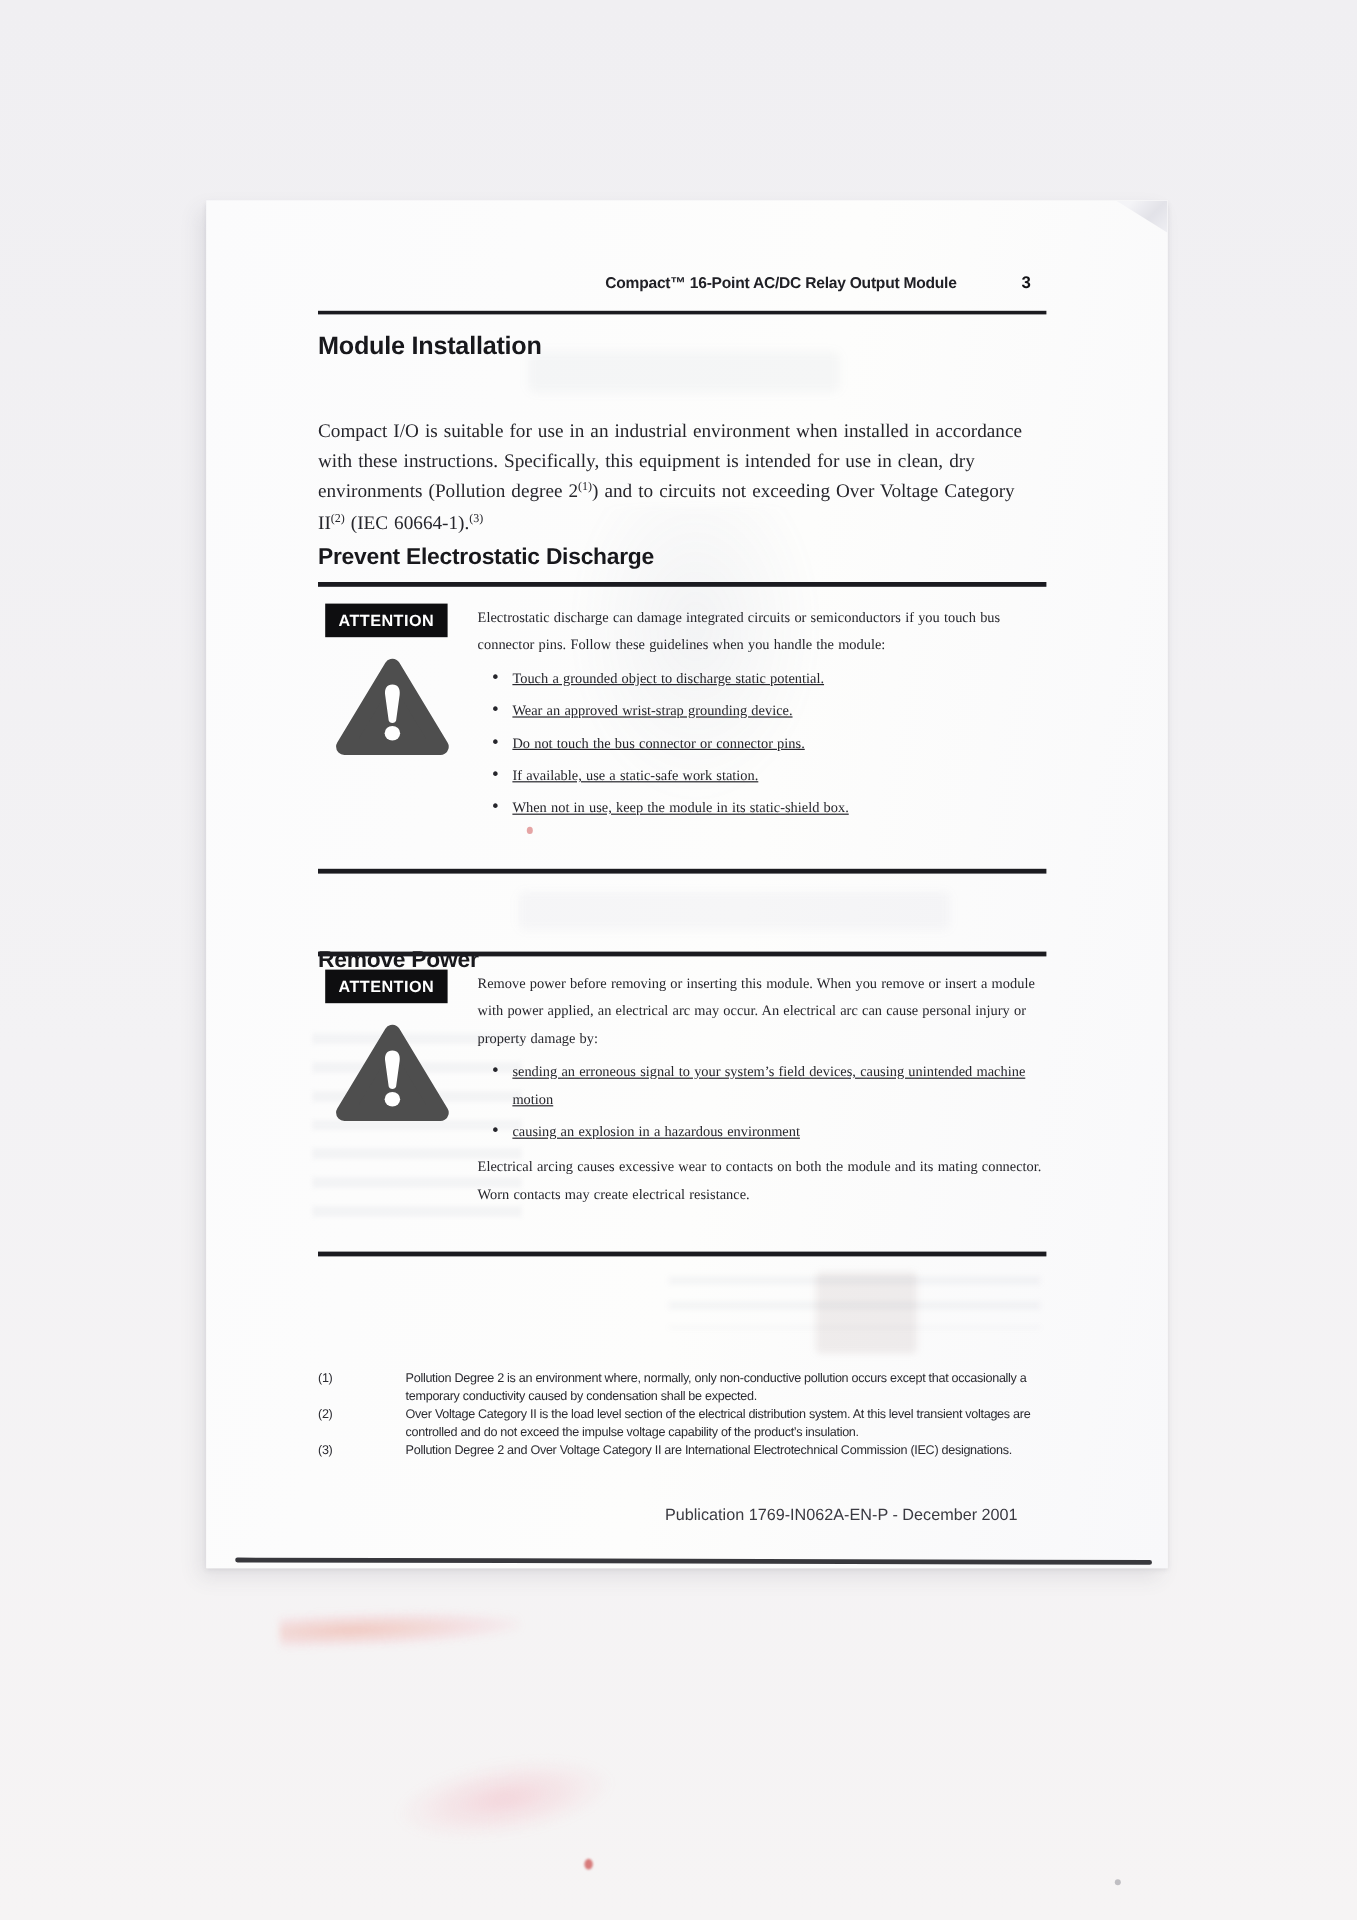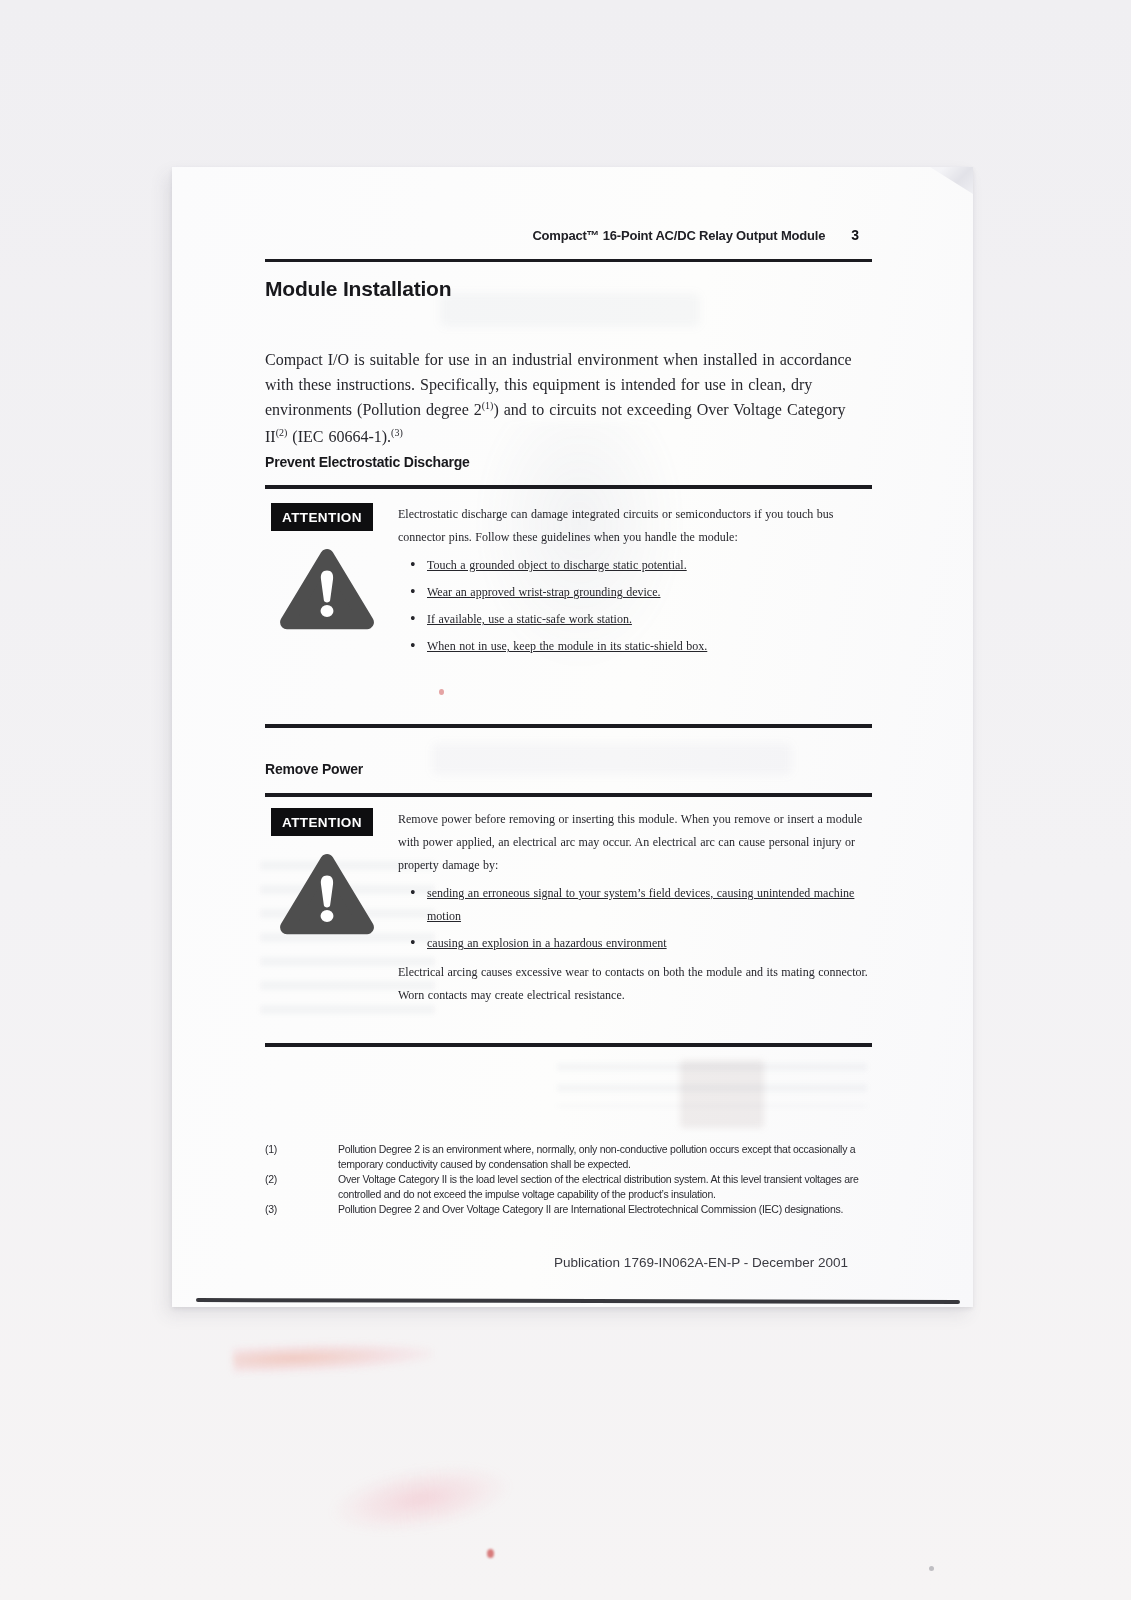--- a/index.html
+++ b/index.html
@@ -22,41 +22,42 @@
     background:linear-gradient(135deg,#f4f4f7 20%, #e2e2e8 60%, #efeff3 100%);
     clip-path:polygon(0 0,100% 0,100% 100%);
   }
   .content { position:absolute; left:93px; top:0; width:607px; color:#26262c; }
   .rule { position:absolute; left:0; width:100%; background:#1b1b20; }
 
   .header-row {
     position:absolute; top:60px; left:0; width:100%;
     display:flex; justify-content:flex-end; align-items:baseline;
     font-family:"Liberation Sans", sans-serif;
+    gap:28px;
   }
   .header-title { font-size:13px; font-weight:bold; letter-spacing:-0.2px; color:#202026; margin-right:26px; }
   .page-num { font-size:14px; font-weight:bold; color:#121216; margin-right:13px; }
   #rule-header { top:92px; height:3px; }
 
   .page-title {
     position:absolute; top:110px; left:0;
     font-family:"Liberation Sans", sans-serif; font-weight:bold;
     font-size:21px; letter-spacing:-0.2px; color:#18181c;
   }
   .intro-p { position:absolute; top:164px; left:0; width:100%; font-size:16px; line-height:25px; word-spacing:1px; }
   .fn-sup { font-size:10px; position:relative; top:-6px; letter-spacing:0; }
 
   .section-heading {
     position:absolute; left:0; font-family:"Liberation Sans", sans-serif;
-    font-weight:bold; font-size:14px; letter-spacing:-0.2px; color:#18181c;
+    font-weight:bold; font-size:19px; letter-spacing:-0.2px; color:#18181c;
   }
   #sec1-heading { top:287px; }
   #rule-sec1 { top:318px; height:4px; }
   #rule-sec1-end { top:557px; height:3.5px; }
-  #sec2-heading { top:594px; }
+  #sec2-heading { top:623px; }
   #rule-sec2 { top:626px; height:4px; }
   #rule-sec2-end { top:876px; height:3.5px; }
 
   .att-row { position:absolute; left:0; width:100%; display:flex; }
   #att1 { top:336px; }
   #att2 { top:641px; }
   .att-left { width:133px; flex:none; }
   .att-badge {
     display:inline-block; background:#0e0e10; color:#ffffff;
     font-family:"Liberation Sans", sans-serif; font-weight:bold;
@@ -147,20 +148,21 @@
             <path d="M50 9 L91 77 L9 77 Z" fill="#4e4e4e" stroke="#4e4e4e" stroke-width="14" stroke-linejoin="round"></path>
             <path d="M50 24 C54.6 24 56.8 27.4 56.2 32.6 L53.2 54.5 C52.9 57.4 47.1 57.4 46.8 54.5 L43.8 32.6 C43.2 27.4 45.4 24 50 24 Z" fill="#ffffff"></path>
             <ellipse cx="50" cy="65.5" rx="6.6" ry="6.2" fill="#ffffff"></ellipse>
           </svg>
         </div>
         <div class="att-right">
           <span>Electrostatic discharge can damage integrated circuits or semiconductors if you touch bus connector pins. Follow these guidelines when you handle the module:</span>
           <ul class="bullets">
             <li>Touch a grounded object to discharge static potential.</li>
             <li>Wear an approved wrist-strap grounding device.</li>
+            <li>Do not touch the bus connector or connector pins.</li>
             <li>If available, use a static-safe work station.</li>
             <li>When not in use, keep the module in its static-shield box.</li>
           </ul>
         </div>
       </div>
       <div class="rule" id="rule-sec1-end"></div>
 
       <div class="section-heading" id="sec2-heading">Remove Power</div>
       <div class="rule" id="rule-sec2"></div>
 

